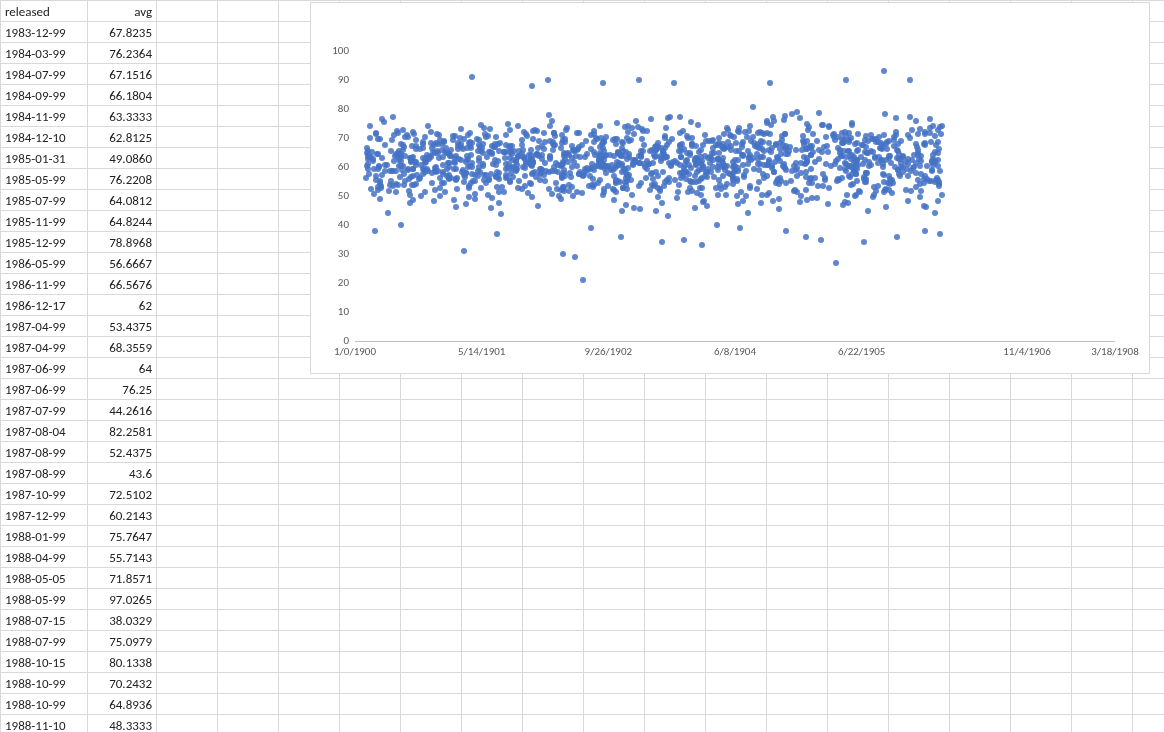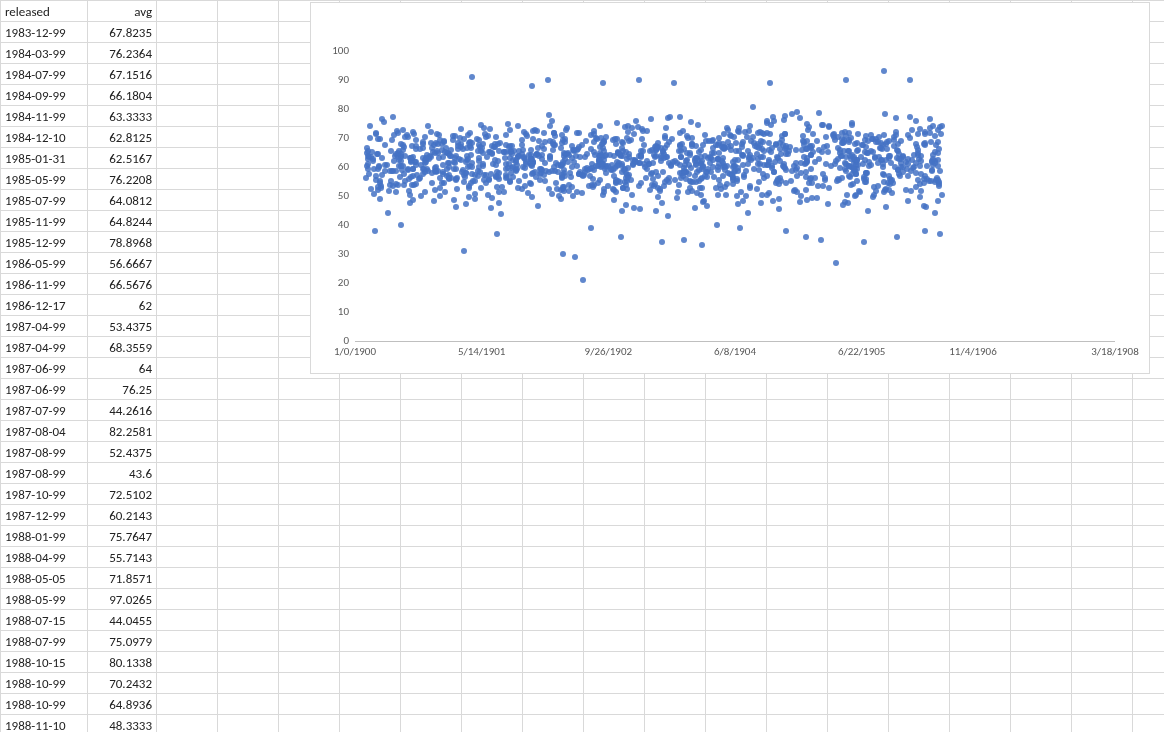--- a/index.html
+++ b/index.html
@@ -164,21 +164,21 @@
           <td class="colR"></td>
           <td class="colR"></td>
           <td class="colR"></td>
           <td class="colR"></td>
           <td class="colR"></td>
           <td class="colR"></td>
           <td class="colR"></td>
         </tr>
         <tr>
           <td class="colA">1985-01-31</td>
-          <td class="colB">62.5167</td>
+          <td class="colB">49.0860</td>
           <td class="colR"></td>
           <td class="colR"></td>
           <td class="colR"></td>
           <td class="colR"></td>
           <td class="colR"></td>
           <td class="colR"></td>
           <td class="colR"></td>
           <td class="colR"></td>
           <td class="colR"></td>
           <td class="colR"></td>
@@ -626,21 +626,21 @@
           <td class="colR"></td>
           <td class="colR"></td>
           <td class="colR"></td>
           <td class="colR"></td>
           <td class="colR"></td>
           <td class="colR"></td>
           <td class="colR"></td>
         </tr>
         <tr>
           <td class="colA">1988-07-15</td>
-          <td class="colB">44.0455</td>
+          <td class="colB">38.0329</td>
           <td class="colR"></td>
           <td class="colR"></td>
           <td class="colR"></td>
           <td class="colR"></td>
           <td class="colR"></td>
           <td class="colR"></td>
           <td class="colR"></td>
           <td class="colR"></td>
           <td class="colR"></td>
           <td class="colR"></td>
@@ -2208,17 +2208,17 @@
         <div class="ytick" style="top: 99px;">80</div>
         <div class="ytick" style="top: 70px;">90</div>
         <div class="ytick" style="top: 41px;">100</div>
       </div>
     <div id="xticks">
         <div class="xlab" style="left: 44px;">1/0/1900</div>
         <div class="xlab" style="left: 170.667px;">5/14/1901</div>
         <div class="xlab" style="left: 297.333px;">9/26/1902</div>
         <div class="xlab" style="left: 424px;">6/8/1904</div>
         <div class="xlab" style="left: 550.667px;">6/22/1905</div>
-        <div class="xlab" style="left: 662px;">11/4/1906</div>
+        <div class="xlab" style="left: 716px;">11/4/1906</div>
         <div class="xlab" style="left: 804px;">3/18/1908</div>
       </div>
   </div>
 </div>
 
 </body></html>

